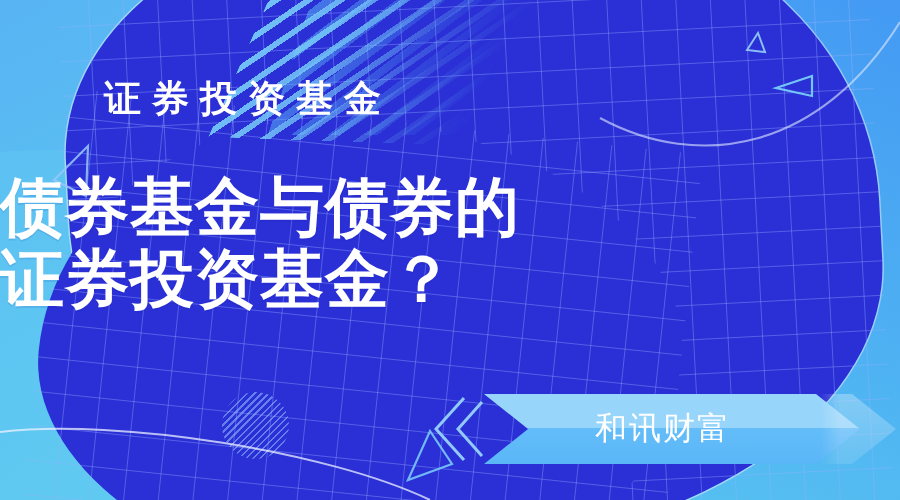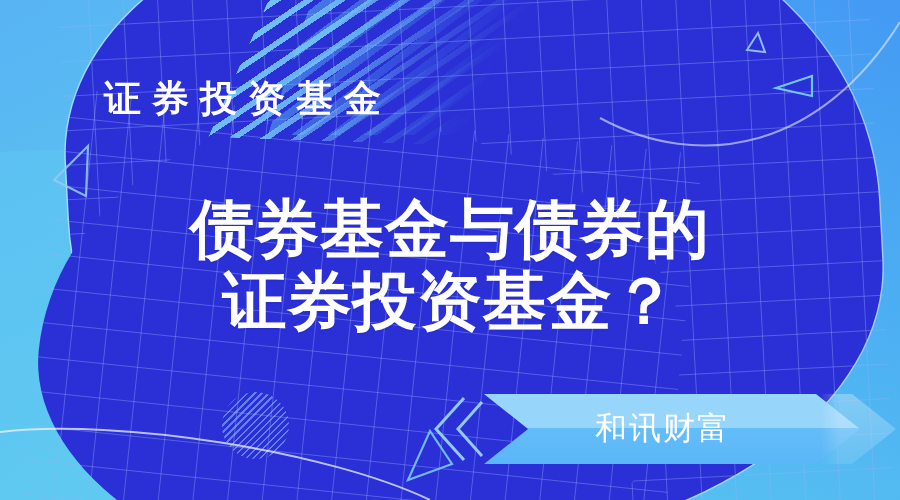--- a/index.html
+++ b/index.html
@@ -95,22 +95,22 @@
   .curve{position:absolute;left:0;top:0;width:900px;height:500px;overflow:visible;}
 
   
   .eyebrow{
     position:absolute;left:104px;top:74px;
     font-size:37px;font-weight:700;color:#ffffff;
     letter-spacing:11px;white-space:nowrap;
     font-family:"DejaVu Sans","Liberation Sans",sans-serif;
   }
   .title{
-    position:absolute;left:0;right:0;top:194px;
-    text-align:center;color:#ffffff;
+    position:absolute;left:0;right:0;top:172px;
+    text-align:left;color:#ffffff;
     font-size:64px;font-weight:700;line-height:1.12;
     letter-spacing:1px;
     font-family:"DejaVu Sans","Liberation Sans",sans-serif;
     text-shadow:0 2px 0 rgba(20,30,160,.10);
   }
   .title .l2{display:block;}
 
   
   .banner-wrap{position:absolute;left:430px;top:388px;width:470px;height:90px;}
   .chev-outline{

